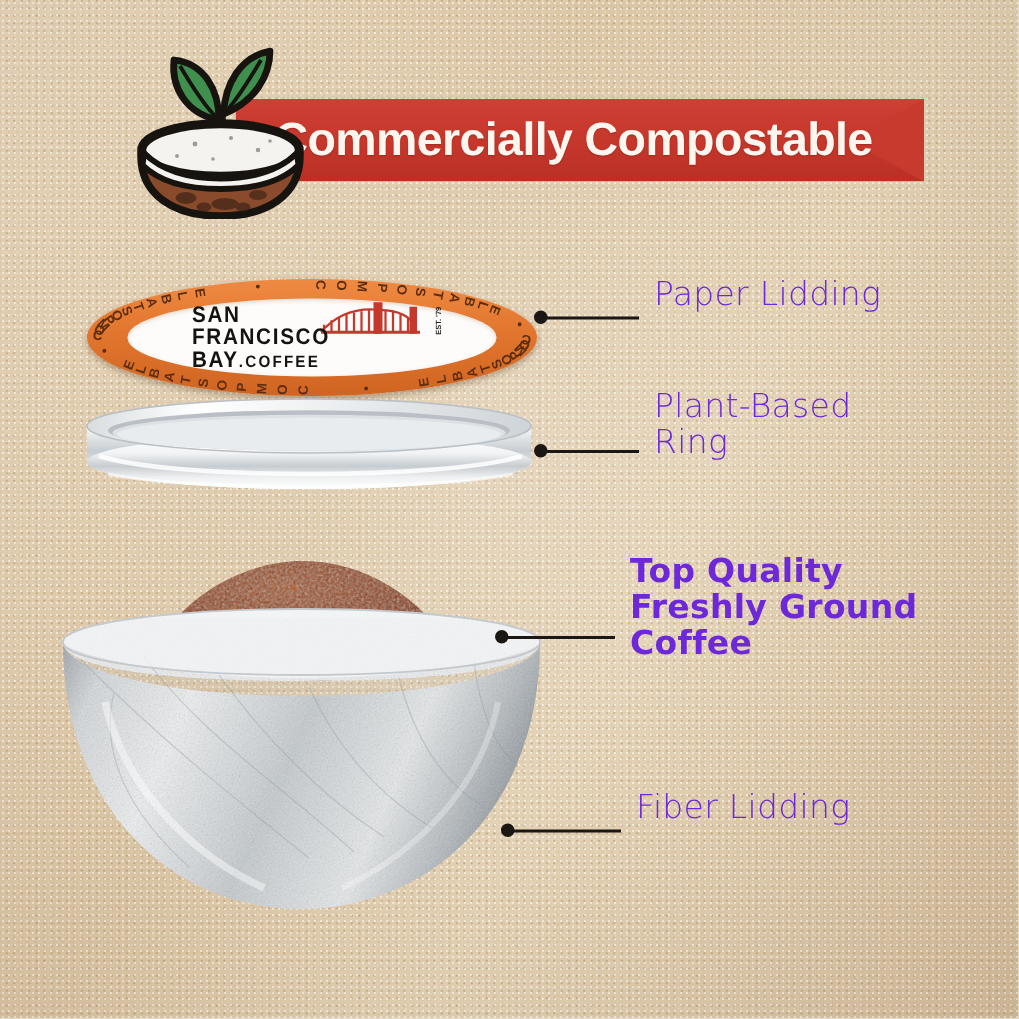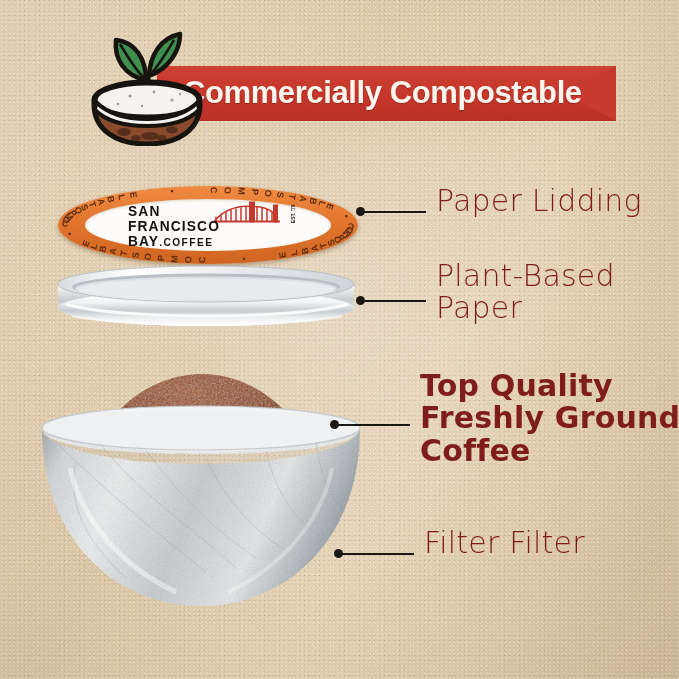--- a/index.html
+++ b/index.html
@@ -191,22 +191,22 @@
     position: absolute;
     width: 9px;
     height: 9px;
     border-radius: 50%;
     background: #1b1714;
   }
   .callout-text {
     position: absolute;
     font-family: "DejaVu Sans", sans-serif;
     font-weight: 300;
-    color: #7f1d1d;
-    font-size: 30px;
+    color: #6d28d9;
+    font-size: 22px;
     line-height: 1.08;
     letter-spacing: 0.2px;
     white-space: pre;
   }
 
   #callout-paper-lidding .callout-text { left: 80px; top: -22px; }
   #callout-plant-ring .callout-text   { left: 80px; top: -36px; }
   #callout-coffee .callout-text       { left: 90px; top: -50px; font-weight: bold; }
   #callout-fiber-filter .callout-text { left: 90px; top: -22px; }
 </style>
@@ -460,29 +460,29 @@
   <div class="callout" id="callout-paper-lidding" style="left:356px; top:207px;">
     <div class="leader-dot"></div>
     <div class="leader" style="left:8px; top:3.5px; width:62px;"></div>
     <div class="callout-text">Paper Lidding</div>
   </div>
 
   <div class="callout" id="callout-plant-ring" style="left:356px; top:296px;">
     <div class="leader-dot"></div>
     <div class="leader" style="left:8px; top:3.5px; width:62px;"></div>
     <div class="callout-text">Plant-Based
-Paper</div>
+Ring</div>
   </div>
 
   <div class="callout" id="callout-coffee" style="left:330px; top:420px;">
     <div class="leader-dot"></div>
     <div class="leader" style="left:8px; top:3.5px; width:72px;"></div>
     <div class="callout-text">Top Quality
 Freshly Ground
 Coffee</div>
   </div>
 
   <div class="callout" id="callout-fiber-filter" style="left:334px; top:549px;">
     <div class="leader-dot"></div>
     <div class="leader" style="left:8px; top:3.5px; width:72px;"></div>
-    <div class="callout-text">Filter Filter</div>
+    <div class="callout-text">Fiber Lidding</div>
   </div>
 </div>
 
 </body></html>

